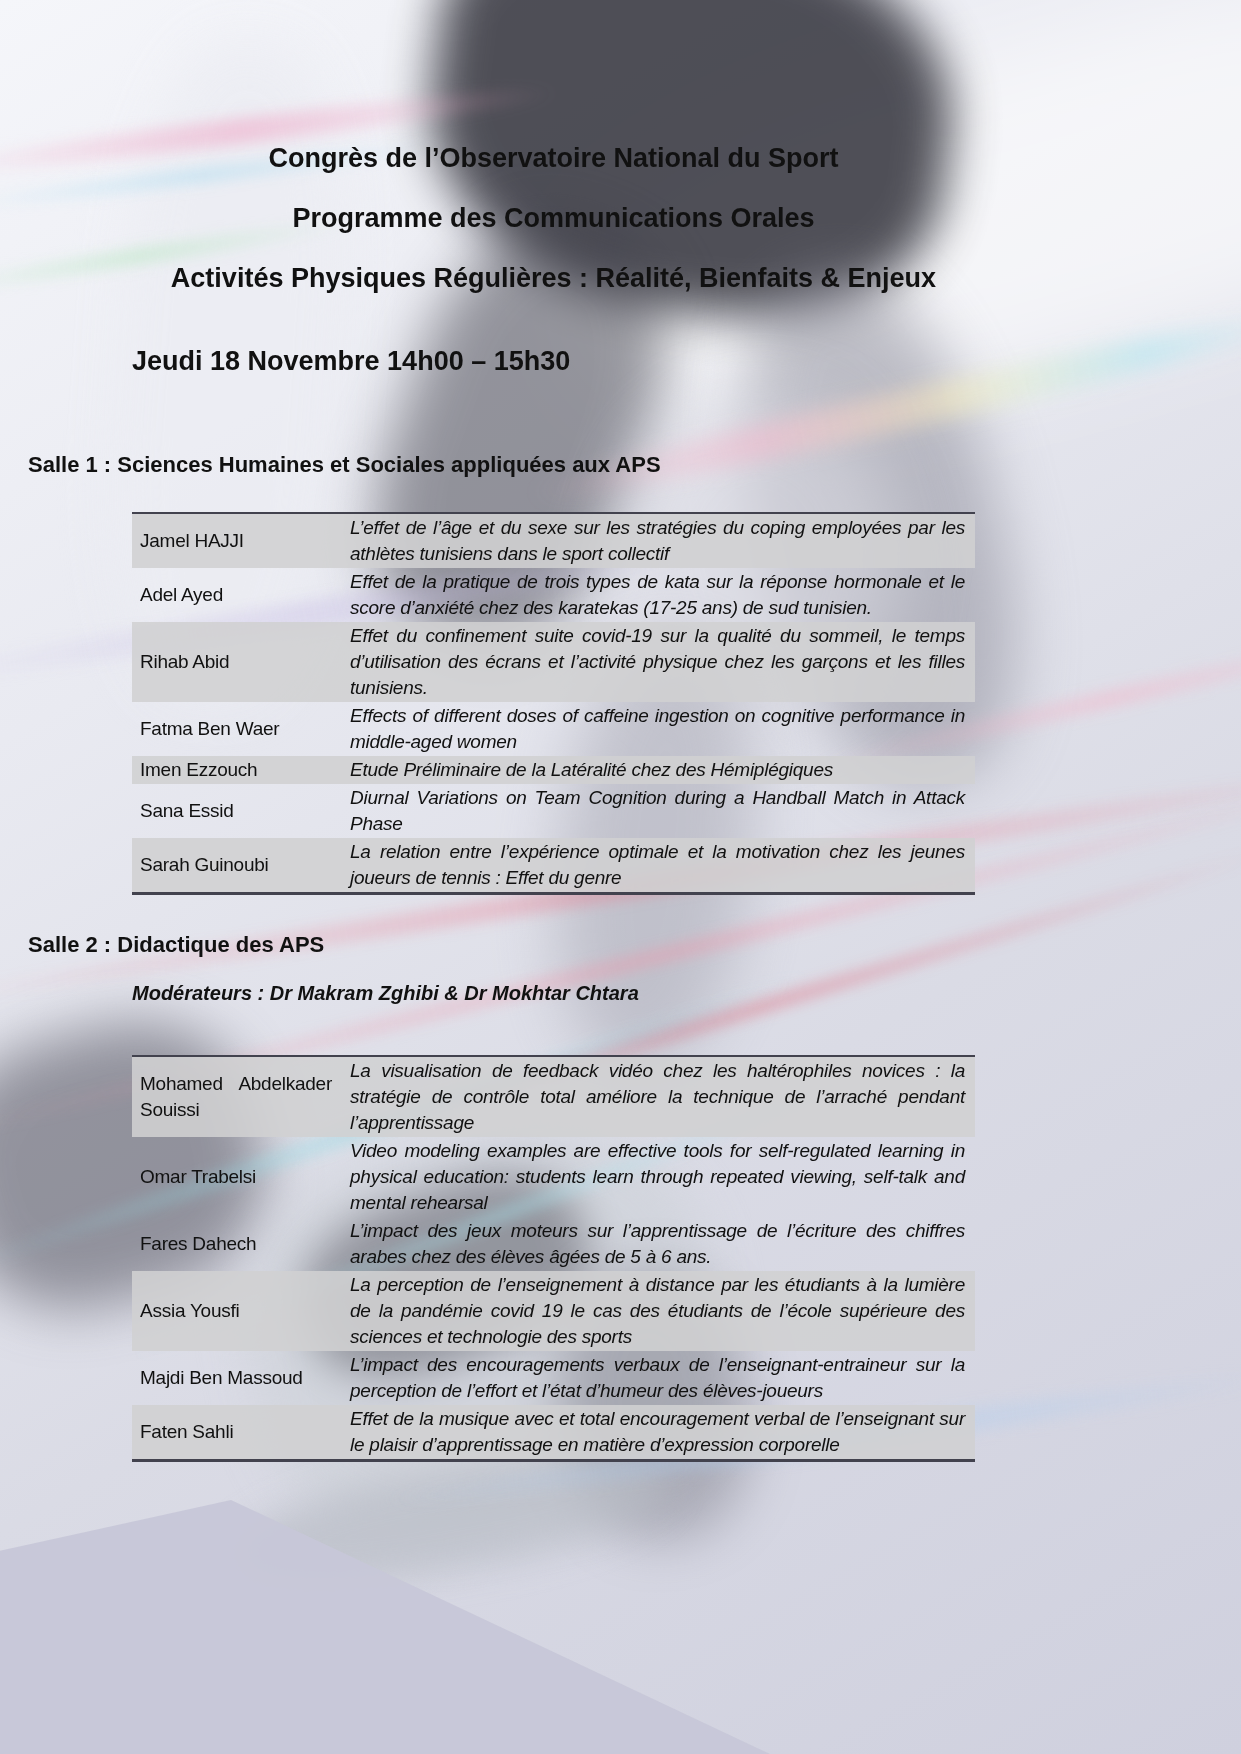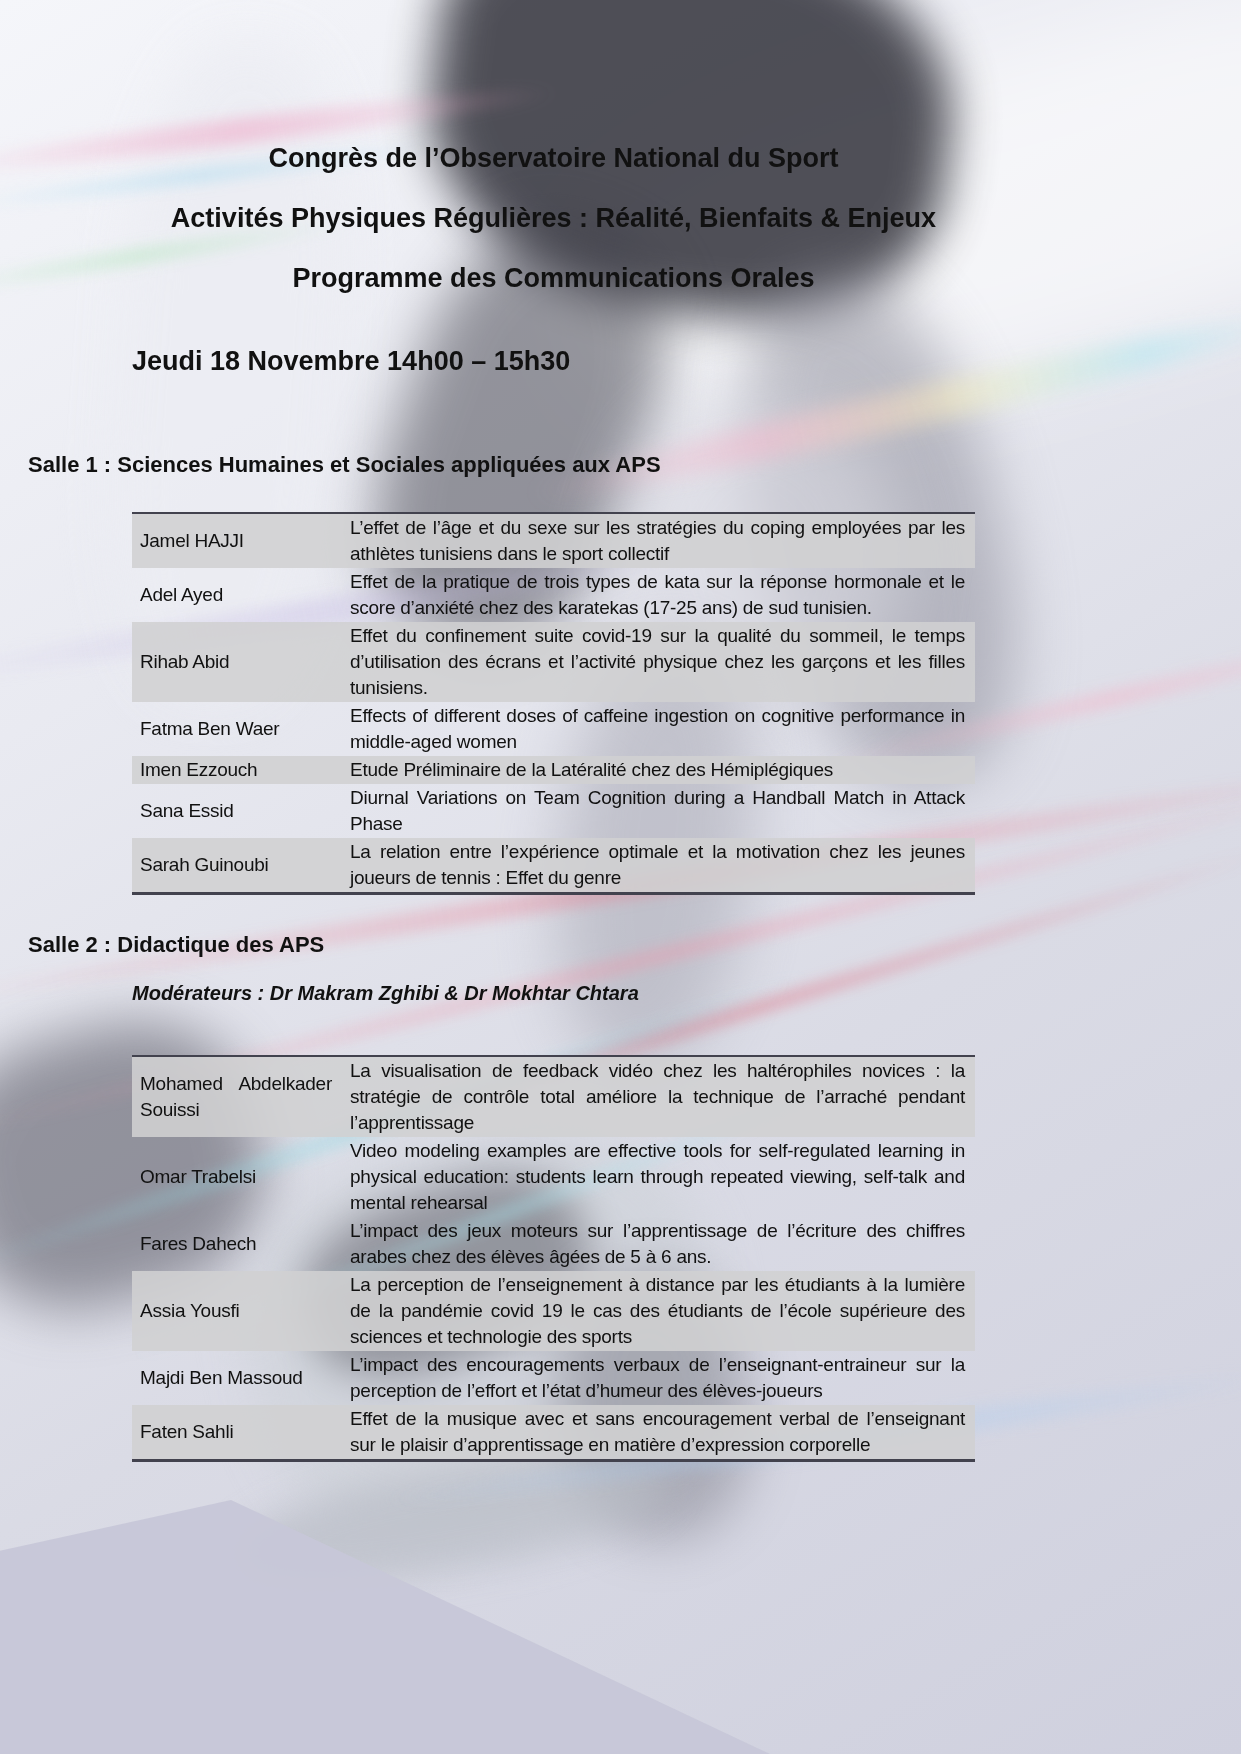--- a/index.html
+++ b/index.html
@@ -46,21 +46,21 @@
   .salle  { font-size:22px; line-height:28px; font-weight:bold;margin-left:28px; }
   .salle1 { margin-top:73px; }
   .salle2 { margin-top:36px; }
   .mods   { margin-top:22px; font-size:20px; line-height:24px; font-weight:bold; font-style:italic; }
   table.program { width:843px; margin-left:132px; border-collapse:collapse; table-layout:fixed;
     border-top:2px solid #42424e; border-bottom:3px solid #42424e; }
   .t1 { margin-top:33px; }
   .t2 { margin-top:50px; }
   table.program td { font-size:19px; line-height:26px; letter-spacing:-0.25px; vertical-align:middle; padding:1px 10px 1px 8px; }
   td.name  { width:192px; padding-left:22px; text-align:justify; }
-  td.title { text-align:justify; }
+  td.title { text-align:justify;font-style:italic; }
   tr.shaded { background:rgba(208,208,210,0.88); }
 </style>
 </head>
 <body>
 
 <div class="page">
 
   <div class="bg">
     <div class="paleleg"></div>
     <div class="glare"></div>
@@ -86,22 +86,22 @@
     <div class="streak s10"></div>
     <div class="streak s11"></div>
     <div class="streak s12"></div>
     <div class="tri"></div>
   </div>
 
   <div class="content">
 
     <div class="titles block">
       <h1>Congrès de l’Observatoire National du Sport</h1>
+      <h1>Programme des Communications Orales</h1>
       <h1>Activités Physiques Régulières : Réalité, Bienfaits &amp; Enjeux</h1>
-      <h1>Programme des Communications Orales</h1>
     </div>
 
     <div class="dateh block">Jeudi 18 Novembre 14h00 – 15h30</div>
 
     <div class="salle salle1 block">Salle 1 : Sciences Humaines et Sociales appliquées aux APS</div>
 
     <table class="program t1">
       <tbody>
         <tr class="shaded">
           <td class="name">Jamel HAJJI</td>
@@ -154,19 +154,19 @@
         <tr class="shaded">
           <td class="name">Assia Yousfi</td>
           <td class="title">La perception de l’enseignement à distance par les étudiants à la lumière de la pandémie covid 19 le cas des étudiants de l’école supérieure des sciences et technologie des sports</td>
         </tr>
         <tr>
           <td class="name">Majdi Ben Massoud</td>
           <td class="title">L’impact des encouragements verbaux de l’enseignant-entraineur sur la perception de l’effort et l’état d’humeur des élèves-joueurs</td>
         </tr>
         <tr class="shaded">
           <td class="name">Faten Sahli</td>
-          <td class="title">Effet de la musique avec et sans encouragement verbal de l’enseignant sur le plaisir d’apprentissage en matière d’expression corporelle</td>
+          <td class="title">Effet de la musique avec et total encouragement verbal de l’enseignant sur le plaisir d’apprentissage en matière d’expression corporelle</td>
         </tr>
       </tbody>
     </table>
 
   </div>
 </div>
 
 </body></html>

